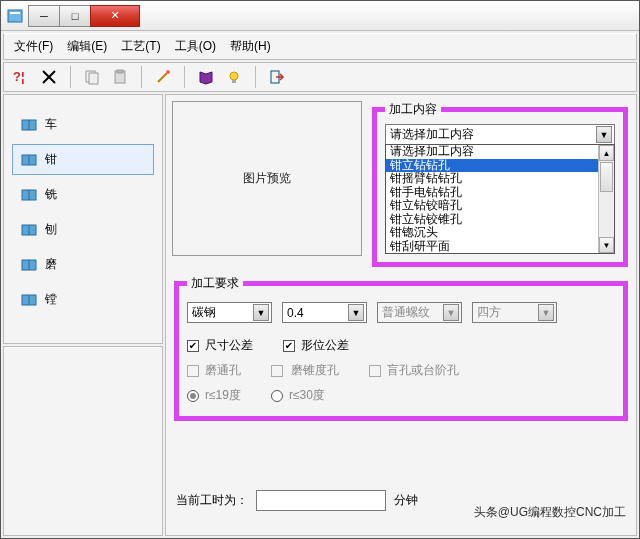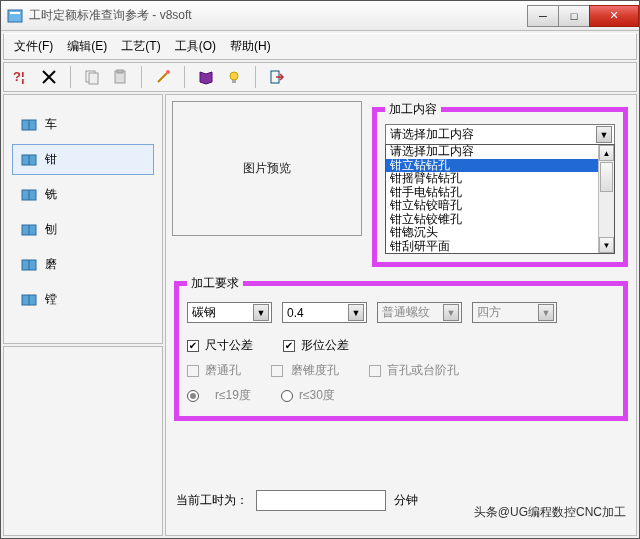--- a/index.html
+++ b/index.html
@@ -81,21 +81,21 @@
   .nav-item.selected { border:1px solid #7aa7d8; background:#e8f1fb; }
   .nav-icon { width:16px; height:16px; }
   .empty-bottom { flex:1; }
   .rightcol {
     flex:1; display:flex; flex-direction:column;
     border:1px solid #bbb; background:#f4f4f4;
     padding:6px;
   }
   .row1 { display:flex; gap:8px; }
   .preview {
-    width:190px; height:135px;
+    width:190px; height:155px;
     border:1px solid #999;
     background:#f4f4f4;
     display:flex; align-items:center; justify-content:center;
     color:#222;
   }
   fieldset {
     border:5px solid #d946ef;
     padding:6px 8px 8px 8px;
   }
   legend { padding:0 4px; }
@@ -163,21 +163,20 @@
 
 <div class="window">
 
   <div class="titlebar">
     <span class="icon-app">
       <svg viewBox="0 0 16 16" width="16" height="16">
           <rect x="1" y="2" width="14" height="12" fill="#6fb7e8" stroke="#2a6aa0"></rect>
           <rect x="3" y="4" width="10" height="2" fill="#fff"></rect>
         </svg>
     </span>
-    <span class="title">工时定额标准查询参考 - v8soft</span>
     <div class="win-btns">
       <div class="win-btn">─</div>
       <div class="win-btn">□</div>
       <div class="win-btn close">✕</div>
     </div>
   </div>
 
   <div class="menubar">
     <span class="menu-item">文件(F)</span>
     <span class="menu-item">编辑(E)</span>
@@ -373,21 +372,21 @@
             <span class="chk dis"></span>
             <span class="label-dis">磨锥度孔</span>
           </span>
           <span style="display:flex;align-items:center;gap:6px">
             <span class="chk dis"></span>
             <span class="label-dis">盲孔或台阶孔</span>
           </span>
         </div>
 
         <div class="req-row" style="gap:30px">
-          <span style="display:flex;align-items:center;gap:16px">
+          <span style="display:flex;align-items:center;gap:6px">
             <span class="radio">
                 <span class="dot" style="background:#888"></span>
               </span>
             <span class="label-dis">r≤19度</span>
           </span>
           <span style="display:flex;align-items:center;gap:6px">
             <span class="radio"></span>
             <span class="label-dis">r≤30度</span>
           </span>
         </div>

